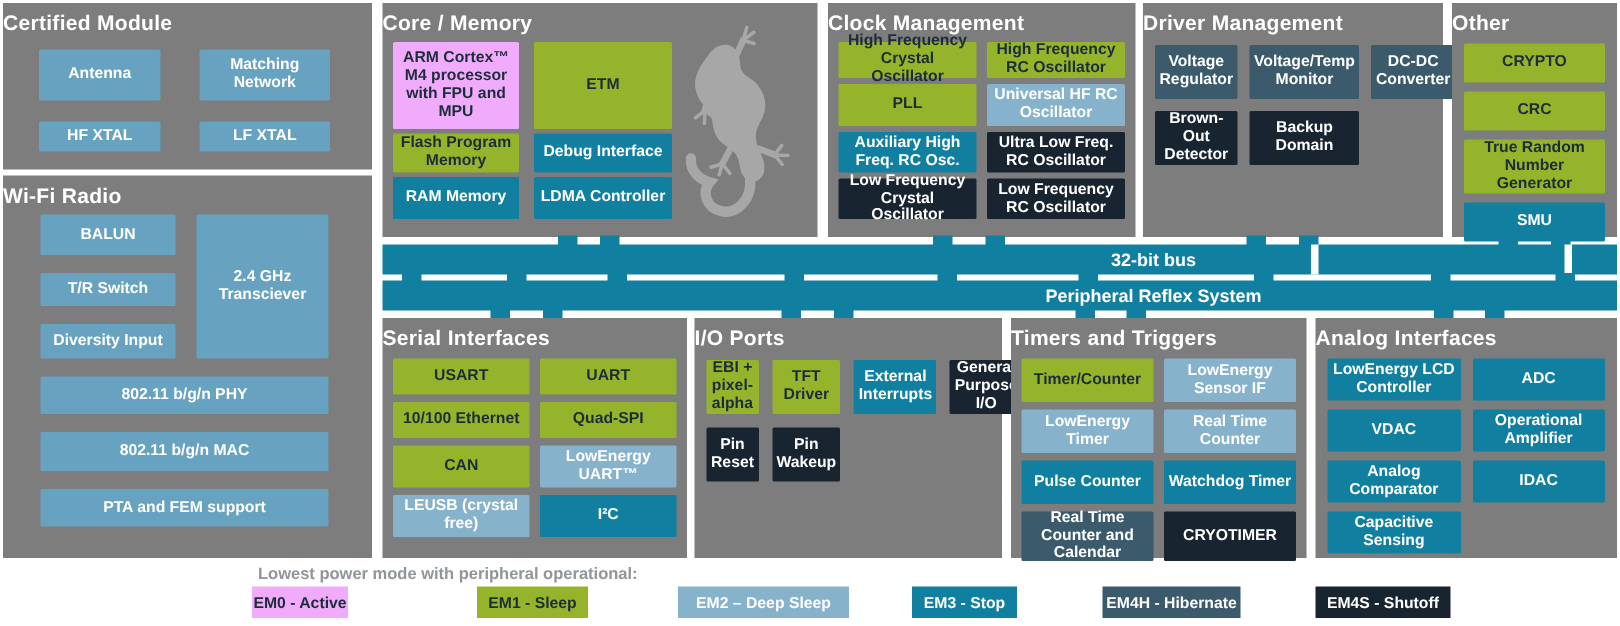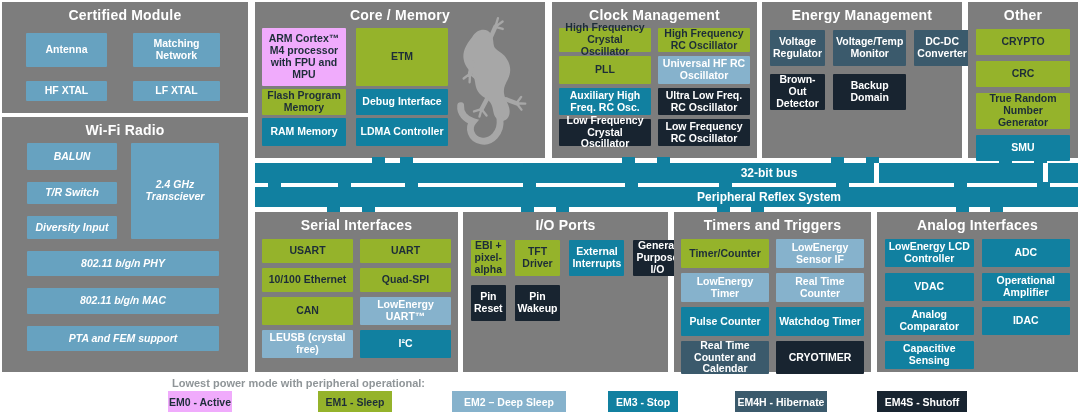--- a/index.html
+++ b/index.html
@@ -3,41 +3,41 @@
 <meta charset="utf-8">
 <style>
   html,body{margin:0;padding:0;background:#ffffff;}
   body{
     position:relative;width:1080px;height:417px;overflow:hidden;
     font-family:"Liberation Sans","DejaVu Sans",sans-serif;
     -webkit-font-smoothing:antialiased;
   }
   .panel{position:absolute;background:#7d7d7d;box-sizing:border-box;}
   .panel-title{
-    margin:0;padding-top:5px;text-align:center;color:#ffffff;
+    margin:0;padding-top:5px;color:#ffffff;
     font-size:14px;font-weight:bold;letter-spacing:.2px;
   }
   .box{
     display:flex;align-items:center;justify-content:center;text-align:center;
     font-size:10.5px;font-weight:bold;line-height:1.13;padding:1px 3px;
     box-sizing:border-box;border-radius:1px;
   }
   .em0{background:#f0abfc;color:#1d2d38;}
   .em1{background:#95b32b;color:#1d2d38;}
   .em2{background:#86b2cc;color:#ffffff;}
   .em3{background:#1180a0;color:#ffffff;}
   .em4h{background:#3b5a6c;color:#ffffff;}
   .em4s{background:#182430;color:#ffffff;}
   .steel{background:#67a2c0;color:#ffffff;}
 
   
   .certified-grid{margin:10px 24px 0;display:grid;grid-template-columns:81px 87px;
     column-gap:26px;row-gap:14px;grid-template-rows:34px 20px;}
   .wifi-grid{margin:5px 25px 16px;display:grid;grid-template-columns:90px 88px;
-    column-gap:14px;row-gap:12px;grid-template-rows:27px 22px 23px 25px 26px 25px;font-style:italic;}
+    column-gap:14px;row-gap:12px;grid-template-rows:27px 22px 23px 25px 26px 25px;}
   .span2{grid-column:1/3;}
   .transceiver{grid-column:2;grid-row:1/4;}
   .core-grid{margin:5px 0 0 7px;display:grid;grid-template-columns:84px 92px;
     gap:3px 10px;grid-template-rows:58px 26px 28px;width:186px;}
   .clock-grid{margin:5px 7px 0;display:grid;grid-template-columns:1fr 1fr;
     column-gap:7px;row-gap:4px;grid-template-rows:24px 28px 27px 27px;}
   .energy-grid{margin:7px 8px 0;display:grid;grid-template-columns:1fr 1fr 1fr 1fr;
     gap:8px;grid-template-rows:36px 36px 36px;}
   .other-grid{margin:6px 8px 0;display:grid;grid-template-columns:1fr;
     row-gap:6px;grid-template-rows:26px 26px 36px 26px;}
@@ -129,21 +129,21 @@
     <div class="box em1">PLL</div>
     <div class="box em2">Universal HF RC Oscillator</div>
     <div class="box em3">Auxiliary High Freq. RC Osc.</div>
     <div class="box em4s">Ultra Low Freq. RC Oscillator</div>
     <div class="box em4s">Low Frequency Crystal Oscillator</div>
     <div class="box em4s">Low Frequency RC Oscillator</div>
   </div>
 </section>
 
 <section class="panel" style="left:762px;top:2px;width:200px;height:156px">
-  <h2 class="panel-title">Energy Management</h2>
+  <h2 class="panel-title">Driver Management</h2>
   <div class="energy-grid">
     <div class="box em4h">Voltage Regulator</div>
     <div class="box em4h">Voltage/Temp Monitor</div>
     <div class="box em4h">DC-DC Converter</div>
     <div class="box em4s">Power-On Reset</div>
     <div class="box em4s">Brown-Out Detector</div>
     <div class="box em4s">Backup Domain</div>
   </div>
 </section>
 

